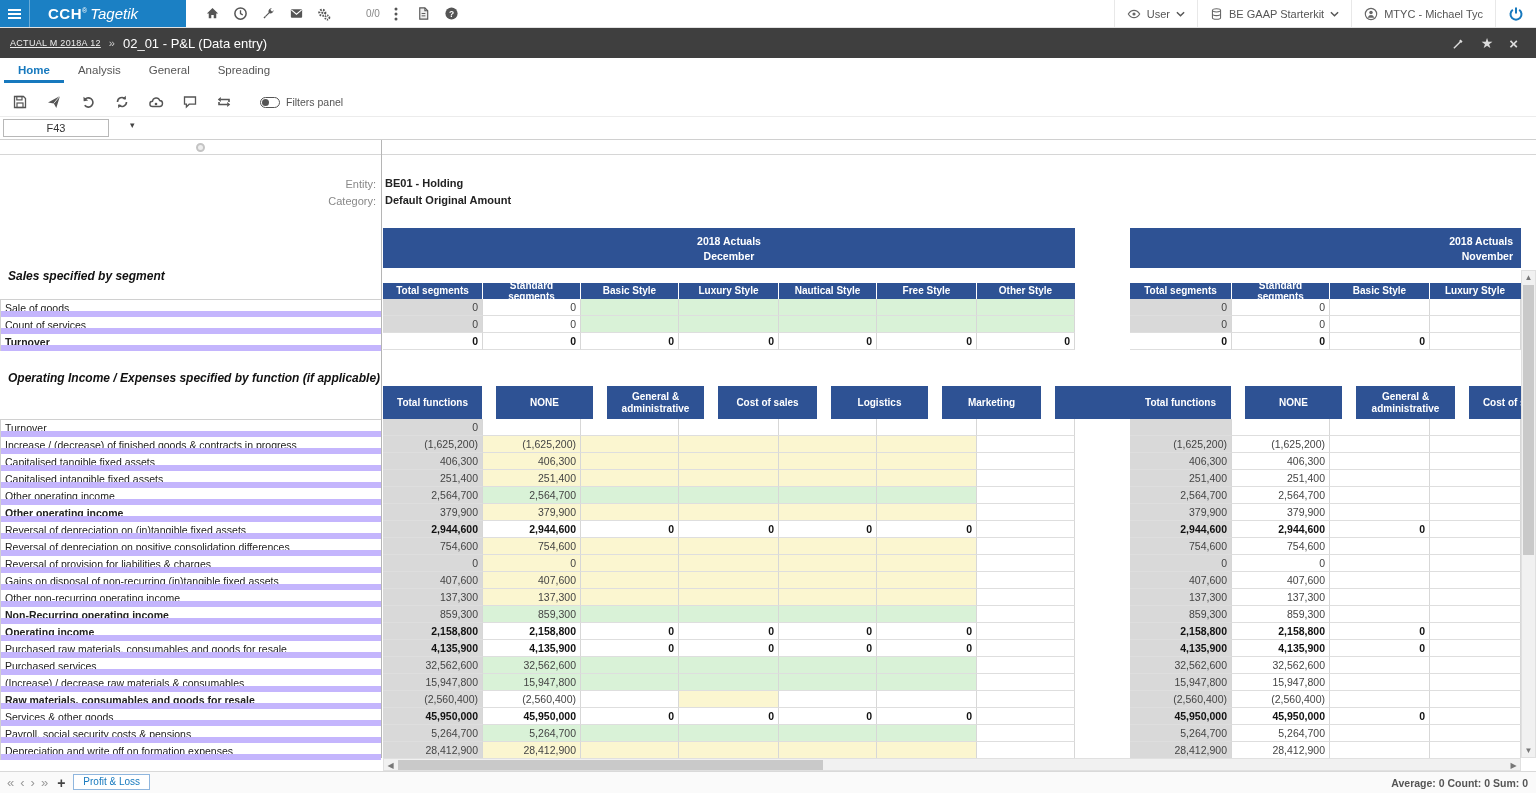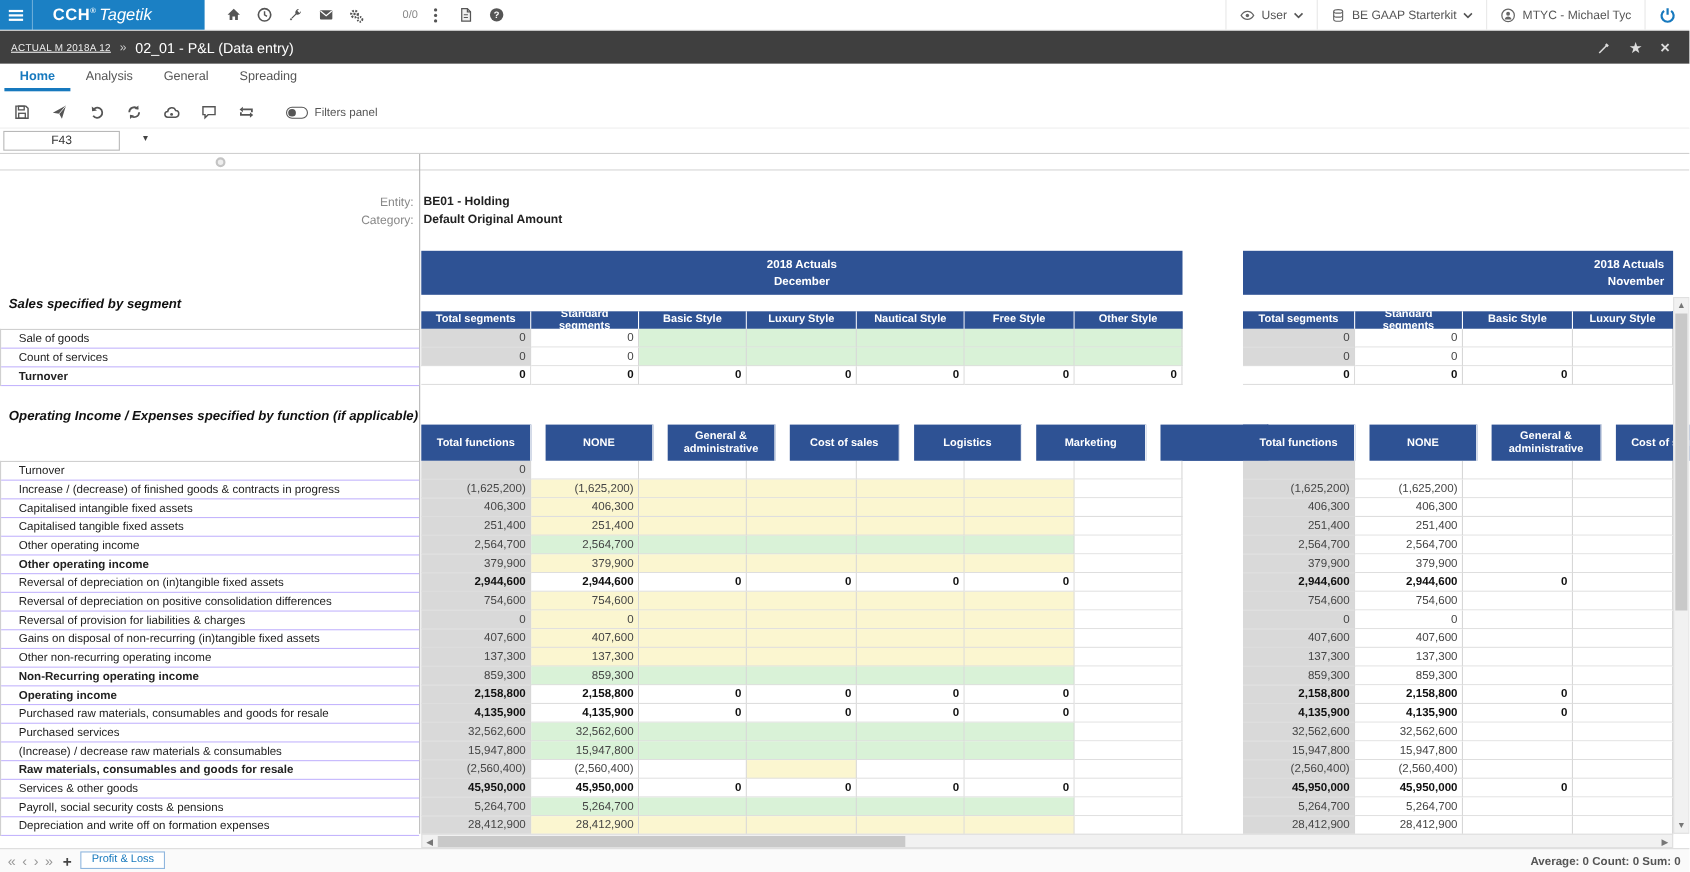--- a/index.html
+++ b/index.html
@@ -57,21 +57,21 @@
   .inf-label { position:absolute; width:376px; text-align:right; font-size:11px; color:#888; }
   .inf-value { position:absolute; left:385px; font-size:11px; font-weight:bold; color:#222; white-space:nowrap; }
 
   .band { position:absolute; top:88px; height:40px; background:#2e5294; color:#fff; font-size:10.5px; font-weight:bold; display:flex; flex-direction:column; justify-content:center; gap:3px; }
   .band-dec { left:383px; width:692px; text-align:center; }
   .band-nov { left:1130px; width:391px; text-align:right; padding-right:8px; }
 
   .sec-title { position:absolute; left:8px; font-size:12px; font-weight:bold; font-style:italic; color:#111; white-space:nowrap; }
 
   .labels { position:absolute; left:0; width:381px; border-top:1px solid #d0d0d0; border-left:1px solid #d0d0d0; background:#fff; }
-  .rlabel { height:17px; line-height:16px; font-size:10.5px; color:#222; padding-left:16px; border-bottom:1px solid #c4b5fd; white-space:nowrap; overflow:hidden; }
+  .rlabel { height:17px; line-height:16px; font-size:10.5px; color:#222; padding-left:4px; border-bottom:6px solid #c4b5fd; white-space:nowrap; overflow:hidden; }
   .rlabel.b { font-weight:bold; }
 
   .thead { position:absolute; display:grid; height:16px; }
   .thead.tall { height:33px;gap:13px; }
   .hcell { background:#2e5294; color:#fff; font-size:10px; font-weight:bold; display:flex; align-items:center; justify-content:center; text-align:center; line-height:1.15; border-right:1px solid #fff; padding:0 3px; overflow:hidden; }
   .hcell:last-child { border-right:1px solid #2e5294; }
 
   .tgrid { position:absolute; display:grid; grid-auto-rows:17px; background:#fff; }
   .cell { font-size:10.5px; color:#444; text-align:right; padding-right:4px; line-height:16px; border-right:1px solid #d7d7d7; border-bottom:1px solid #dedede; overflow:hidden; white-space:nowrap; cursor:cell; }
   .cell.b { font-weight:bold; color:#111; }
@@ -395,22 +395,22 @@
       </div>
     <div class="thead tall cols-nov" style="top:246px;">
         <div class="hcell">Total functions</div>
         <div class="hcell">NONE</div>
         <div class="hcell">General &amp; administrative</div>
         <div class="hcell">Cost of sales</div>
       </div>
     <div class="labels" style="top:279px;">
         <div class="rlabel">Turnover</div>
         <div class="rlabel">Increase / (decrease) of finished goods &amp; contracts in progress</div>
+        <div class="rlabel">Capitalised tangible fixed assets</div>
         <div class="rlabel">Capitalised intangible fixed assets</div>
-        <div class="rlabel">Capitalised tangible fixed assets</div>
         <div class="rlabel">Other operating income</div>
         <div class="rlabel b">Other operating income</div>
         <div class="rlabel">Reversal of depreciation on (in)tangible fixed assets</div>
         <div class="rlabel">Reversal of depreciation on positive consolidation differences</div>
         <div class="rlabel">Reversal of provision for liabilities &amp; charges</div>
         <div class="rlabel">Gains on disposal of non-recurring (in)tangible fixed assets</div>
         <div class="rlabel">Other non-recurring operating income</div>
         <div class="rlabel b">Non-Recurring operating income</div>
         <div class="rlabel b">Operating income</div>
         <div class="rlabel">Purchased raw materials, consumables and goods for resale</div>

